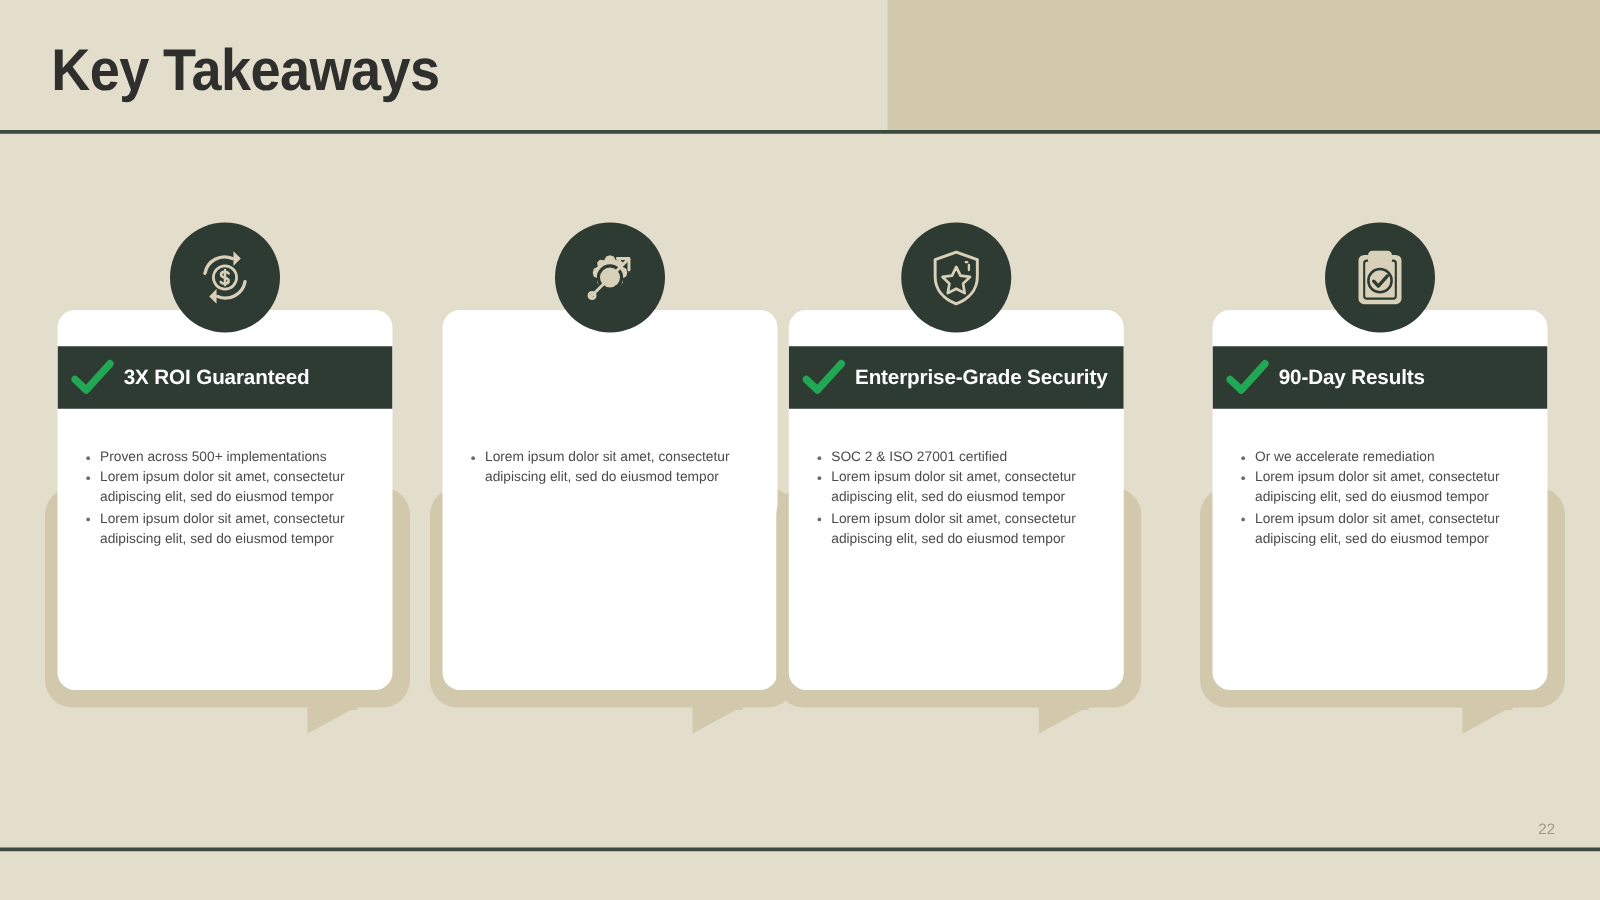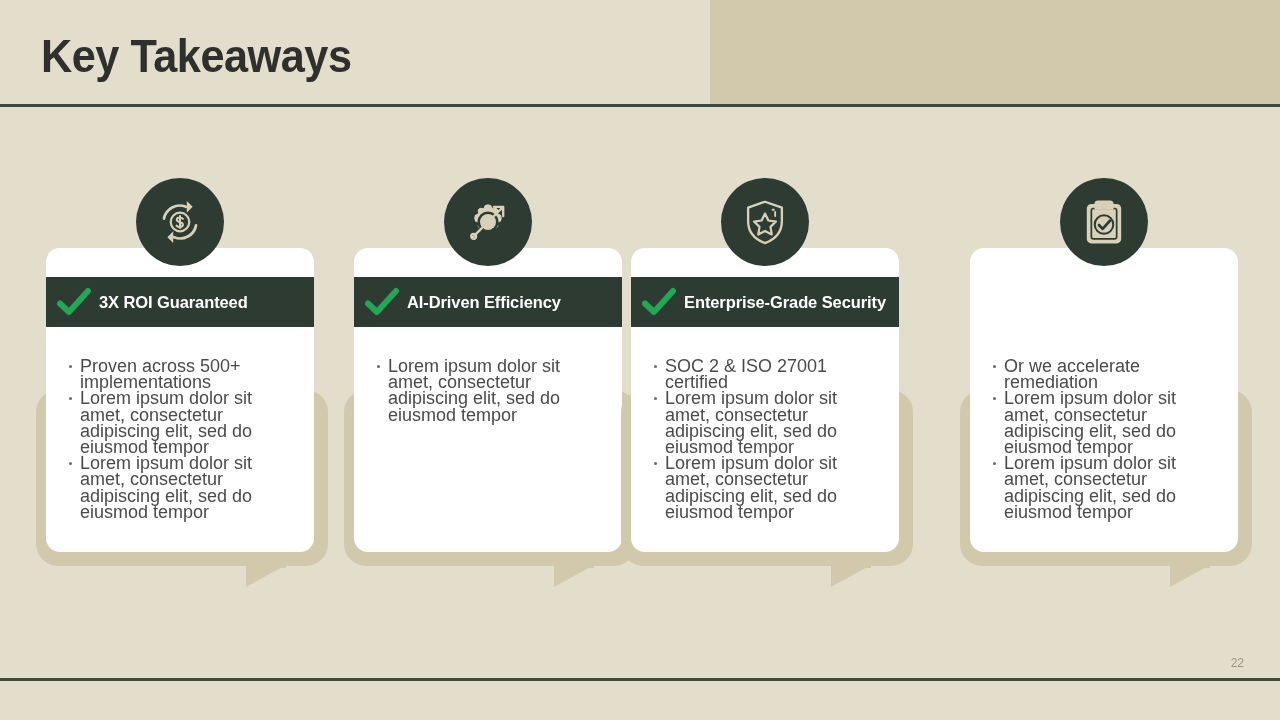--- a/index.html
+++ b/index.html
@@ -161,21 +161,21 @@
     padding: 0 14px 0 16px;
     box-sizing: border-box;
   }
   ul.bullets {
     margin: 0;
     padding: 0 0 0 18px;
     list-style: none;
   }
   ul.bullets li {
     position: relative;
-    font-size: 18px;
+    font-size: 11px;
     line-height: 16.2px;
     color: #4b4b4b;
     margin-bottom: 0px;
   }
   ul.bullets li::before {
     content: "";
     position: absolute;
     left: -11px;
     top: 7px;
     width: 3px;
@@ -243,26 +243,20 @@
       <circle cx="32" cy="32" r="11" stroke-width="2.6"></circle>
       <path d="M32 25v14M35.5 28.2c-.9-1.1-2.2-1.6-3.7-1.6-2.1 0-3.6 1.1-3.6 2.8 0 3.7 7.3 2 7.3 5.7 0 1.8-1.6 2.9-3.7 2.9-1.6 0-3-.6-3.9-1.8" stroke-width="2.4" stroke-linecap="round"></path>
     </svg>
         </div>
   </div>
       <div class="column col-1">
     <div class="bubble"></div>
     <div class="bubble-tail-fill"></div>
     <div class="bubble-tail"></div>
     <div class="card">
-      <div class="card-bar">
-        <span class="check-icon"><svg viewBox="0 0 34 30" fill="none" aria-hidden="true">
-  <path d="M3 16.5L12 25L31 4" stroke="#22a754" stroke-width="6" stroke-linecap="round" stroke-linejoin="round"></path>
-</svg></span>
-        <span class="card-title">AI-Driven Efficiency</span>
-      </div>
       <div class="card-body">
         <ul class="bullets">
               <li>Lorem ipsum dolor sit amet, consectetur adipiscing elit, sed do eiusmod tempor</li>
             </ul>
       </div>
     </div>
     <div class="icon-circle">
     <svg viewBox="0 0 64 64" fill="none" stroke="#d8d0b8" stroke-width="3">
       <path d="M32 11l3.6 1 1.9 3.7 4.1-.5 2.6 2.6-.5 4.1 3.7 1.9 1 3.6-1 3.6-3.7 1.9.5 4.1-2.6 2.6-4.1-.5-1.9 3.7-3.6 1-3.6-1-1.9-3.7-4.1.5-2.6-2.6.5-4.1-3.7-1.9-1-3.6 1-3.6 3.7-1.9-.5-4.1 2.6-2.6 4.1.5 1.9-3.7z" fill="#d8d0b8" stroke="none"></path>
       <circle cx="32" cy="32" r="11" stroke="#2e3b33" stroke-width="3" fill="none"></circle>
@@ -299,20 +293,26 @@
       <path d="M32 22l4 8.2 9 1.3-6.5 6.3 1.5 9-8-4.2-8 4.2 1.5-9-6.5-6.3 9-1.3z" stroke-linejoin="round" stroke-width="2.6"></path>
       <path d="M44 20v5M41 17.5h1.5" stroke-linecap="round" stroke-width="2.2"></path>
     </svg>
         </div>
   </div>
       <div class="column col-3">
     <div class="bubble"></div>
     <div class="bubble-tail-fill"></div>
     <div class="bubble-tail"></div>
     <div class="card">
+      <div class="card-bar">
+        <span class="check-icon"><svg viewBox="0 0 34 30" fill="none" aria-hidden="true">
+  <path d="M3 16.5L12 25L31 4" stroke="#22a754" stroke-width="6" stroke-linecap="round" stroke-linejoin="round"></path>
+</svg></span>
+        <span class="card-title">90-Day Results</span>
+      </div>
       <div class="card-body">
         <ul class="bullets">
               <li>Or we accelerate remediation</li>
               <li>Lorem ipsum dolor sit amet, consectetur adipiscing elit, sed do eiusmod tempor</li>
               <li>Lorem ipsum dolor sit amet, consectetur adipiscing elit, sed do eiusmod tempor</li>
             </ul>
       </div>
     </div>
     <div class="icon-circle">
     <svg viewBox="0 0 64 64" fill="none" stroke="#d8d0b8" stroke-width="2.8">

